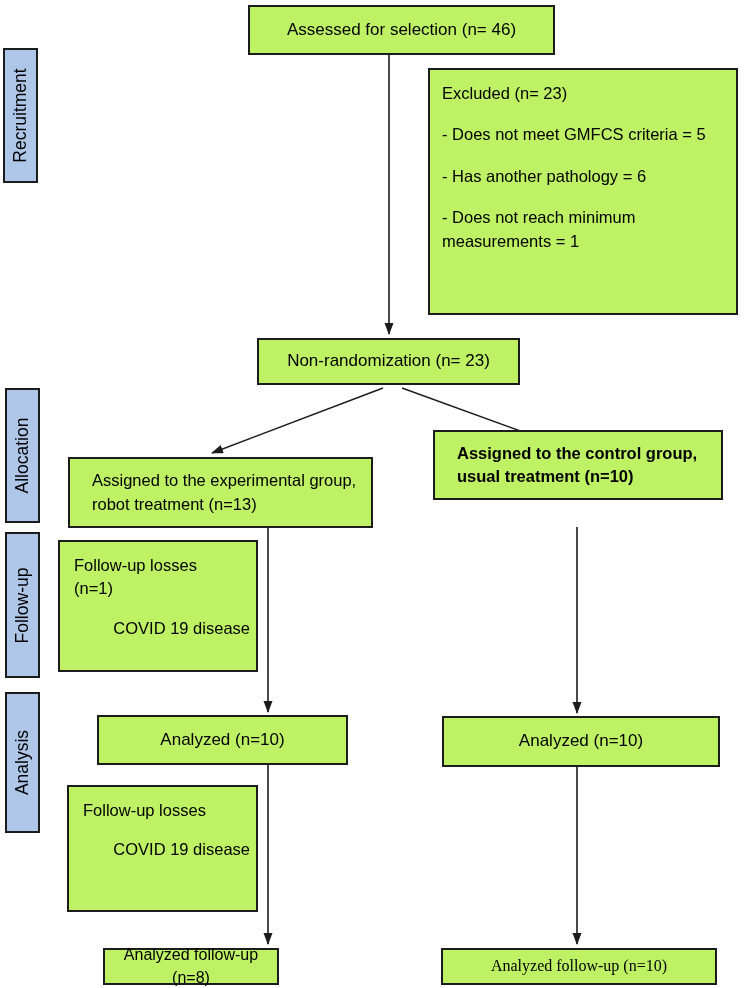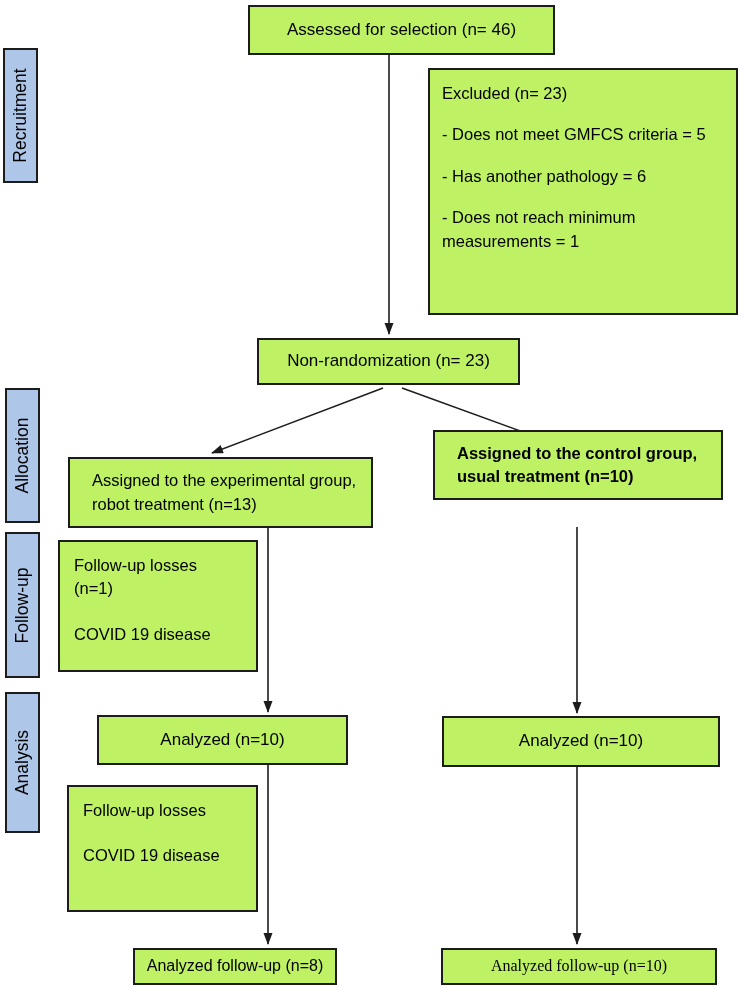--- a/index.html
+++ b/index.html
@@ -41,21 +41,21 @@
     display: flex;
     flex-direction: column;
     justify-content: center;
     padding: 6px 6px 6px 22px;
   }
   .box.toppad {
     padding: 12px 6px 6px 14px;
   }
   .para { margin: 0 0 18px 0; }
   .para:last-child { margin-bottom: 0; }
-  .gap-above { margin-top: 22px; }
+  .gap-above { margin-top: 16px; text-align: right; }
   .stage {
     position: absolute;
     background: #aec6e8;
     border: 2px solid #1c1c1c;
     box-sizing: border-box;
     display: flex;
     align-items: center;
     justify-content: center;
   }
   .stage span {
@@ -67,21 +67,21 @@
   
   #box-assessed        { left:248px; top:5px;   width:307px; height:50px; }
   #box-excluded        { left:428px; top:68px;  width:310px; height:247px;padding-left:12px; }
   #box-nonrandom       { left:257px; top:338px; width:263px; height:47px; }
   #box-experimental    { left:68px;  top:457px; width:305px; height:71px; }
   #box-control         { left:433px; top:430px; width:290px; height:70px;font-weight:bold; }
   #box-fu-loss-1       { left:58px;  top:540px; width:200px; height:132px; }
   #box-analyzed-exp    { left:97px;  top:715px; width:251px; height:50px; }
   #box-analyzed-ctrl   { left:442px; top:716px; width:278px; height:51px; }
   #box-fu-loss-2       { left:67px;  top:785px; width:191px; height:127px; }
-  #box-analyzed-fu-exp { left:103px; top:948px; width:204px; height:37px; font-size:16px;margin-left:30px; }
+  #box-analyzed-fu-exp { left:103px; top:948px; width:176px; height:37px; font-size:16px; }
   #box-analyzed-fu-ctrl{ left:441px; top:948px; width:276px; height:37px; font-size:16px;font-family:Liberation Serif, serif; }
   
   #stage-recruitment { left:3px; top:48px;  width:35px; height:135px; }
   #stage-allocation  { left:5px; top:388px; width:35px; height:135px; }
   #stage-followup    { left:5px; top:532px; width:35px; height:146px; }
   #stage-analysis    { left:5px; top:692px; width:35px; height:141px; }
 </style>
 </head>
 <body>
 

